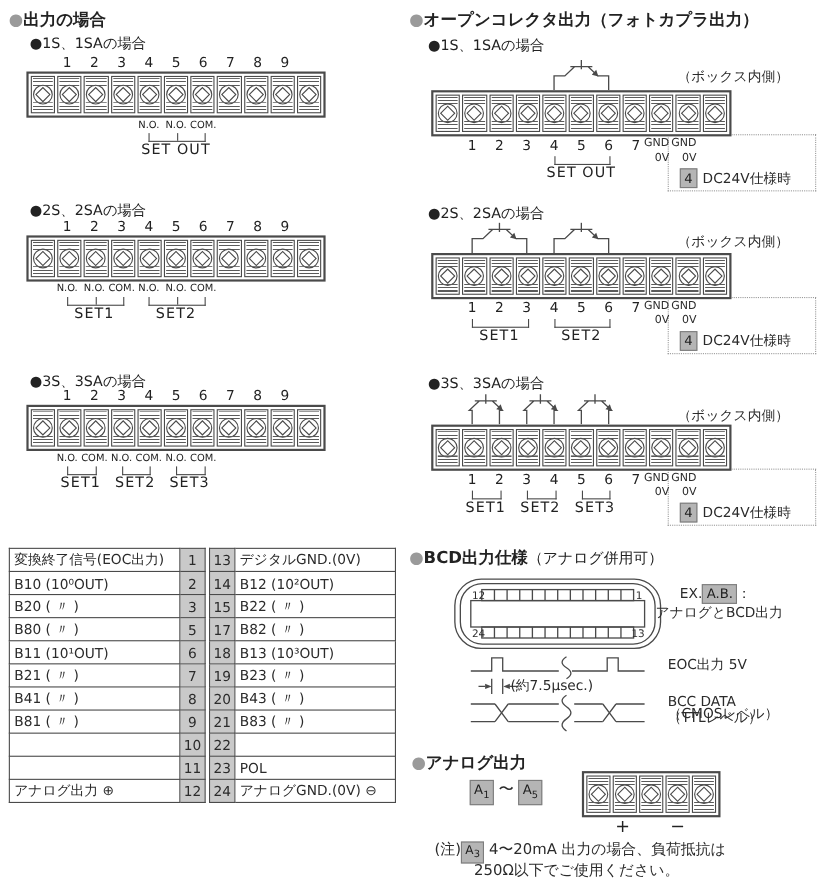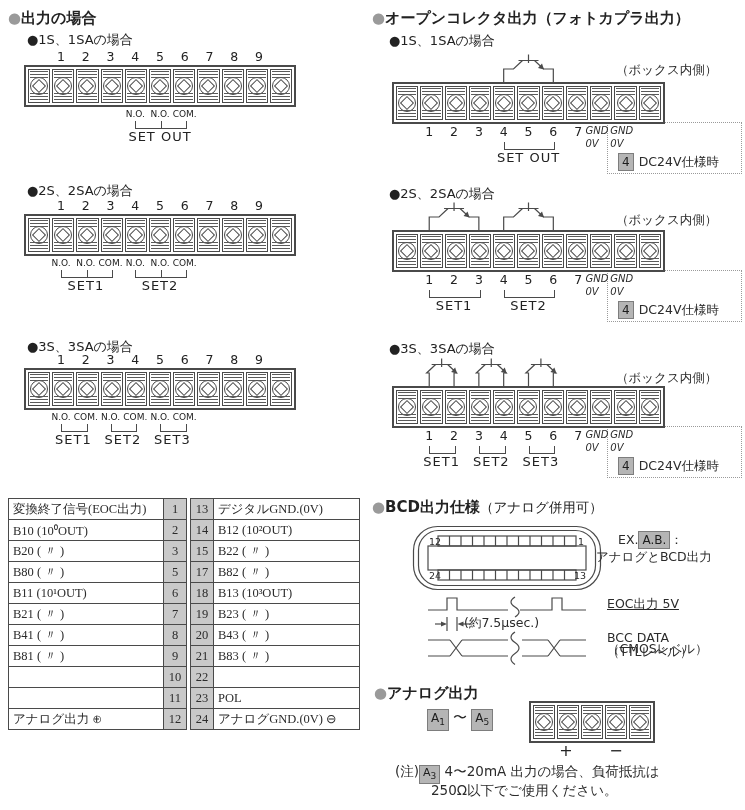--- a/index.html
+++ b/index.html
@@ -15,30 +15,30 @@
   .tcell::before,.tcell::after{content:"";position:absolute;left:1px;right:1px;height:8px;
       background:repeating-linear-gradient(to bottom,#5a5a5a 0 1px,transparent 1px 3px);}
   .tcell::before{top:1px;}
   .tcell::after{bottom:1px;}
   .screw{position:absolute;left:50%;top:50%;width:16px;height:16px;transform:translate(-50%,-50%);
       border:1.5px solid #4a4a4a;border-radius:50%;background:#fff;}
   .screw::before{content:"";position:absolute;inset:3px;border:1px solid #4a4a4a;transform:rotate(45deg);background:#fff;}
   .cnum{position:absolute;transform:translateX(-50%);font-size:12.5px;color:#222;white-space:nowrap;line-height:1.05;}
   .plabel{font-size:9px;letter-spacing:0;}
   .glabel{font-size:13px;letter-spacing:1px;}
-  .gnd2{font-size:10px;text-align:left;line-height:1.25;font-style:italic;}
+  .gnd2{font-size:10px;text-align:right;line-height:1.25;}
   .bracket{position:absolute;border-left:1px solid #4a4a4a;border-right:1px solid #4a4a4a;border-bottom:1px solid #4a4a4a;height:7px;}
   .btick{position:absolute;top:0;width:1px;height:100%;background:#4a4a4a;}
   .dotbox{position:absolute;border:1.5px dotted #9a9a9a;background:transparent;}
   .badge{display:inline-block;background:#b5b5b5;border:1px solid #7d7d7d;padding:0 3px;
       font-size:12px;line-height:16px;color:#1d1d1d;white-space:nowrap;}
   .badge sub{font-size:9px;}
   .note13{font-size:13.5px;white-space:nowrap;}
   .small12{font-size:12.5px;white-space:nowrap;}
-  table.pintbl{border-collapse:collapse;font-size:12.5px;table-layout:fixed;font-family:Liberation Serif, serif;}
+  table.pintbl{border-collapse:collapse;font-size:12.5px;table-layout:fixed;}
   table.pintbl td{border:1px solid #4a4a4a;height:20px;padding:0 4px;overflow:hidden;white-space:nowrap;}
   table.pintbl td.pin{background:#c9c9c9;text-align:center;padding:0;}
   table.pintbl td.sp{border:none;padding:0;}
   svg{display:block;}
   svg path,svg rect.st,svg line{fill:none;stroke:#4a4a4a;stroke-width:1.2;}
   svg text{fill:#2b2b2b;font-family:"DejaVu Sans","Liberation Sans",sans-serif;}
 </style>
 </head>
 <body>
 
@@ -213,21 +213,21 @@
   <path d="M26,48 L38,64 M26,64 L38,48"></path>
   <path d="M38,48 H84 M38,64 H84"></path>
   <path d="M98,48 H124 M98,64 H124"></path>
   <path d="M124,48 L136,64 M124,64 L136,48"></path>
   <path d="M136,48 H162 M136,64 H162"></path>
   <rect x="85" y="40" width="11" height="36" fill="#fff" stroke="none"></rect>
   <path d="M91,40 q-8,5 0,10.5 q8,5.5 0,11 q-8,5.5 0,11"></path>
 </svg>
 
 <div class="abs small12" style="left:464px;top:615px;">(約7.5μsec.)</div>
-<div class="abs small12" style="left:607px;top:596px;text-decoration:underline;">EOC出力 5V</div>
+<div class="abs small12" style="left:607px;top:596px;">EOC出力 5V</div>
 <div class="abs small12" style="left:607px;top:641px;">（CMOSレベル）</div>
 <div class="abs small12" style="left:607px;top:630px;">BCC DATA</div>
 <div class="abs small12" style="left:607px;top:644px;">（TTLレベル）</div>
 
 <div class="abs h1" style="left:374px;top:684px;"><span class="bullet">●</span><span>アナログ出力</span></div>
 
 <div class="abs" style="left:427px;top:709px;white-space:nowrap;font-size:13px;">
   <span class="badge"><span>A</span><sub>1</sub></span>
   <span style="font-size:14px;">〜</span>
   <span class="badge"><span>A</span><sub>5</sub></span>

